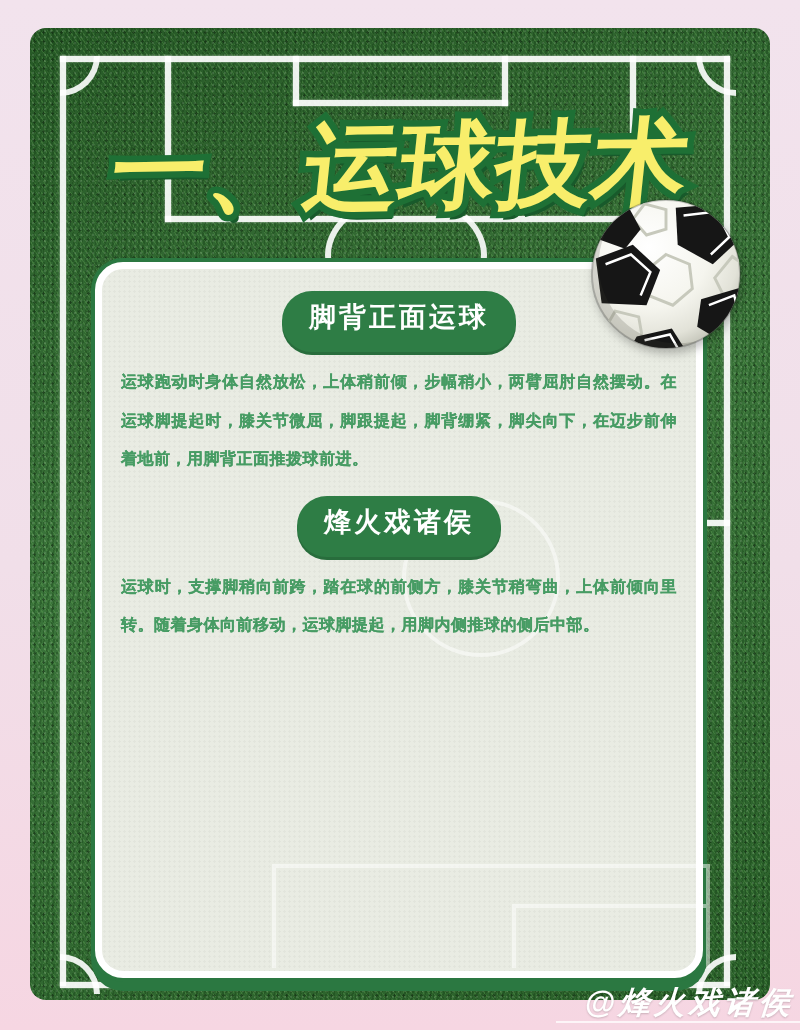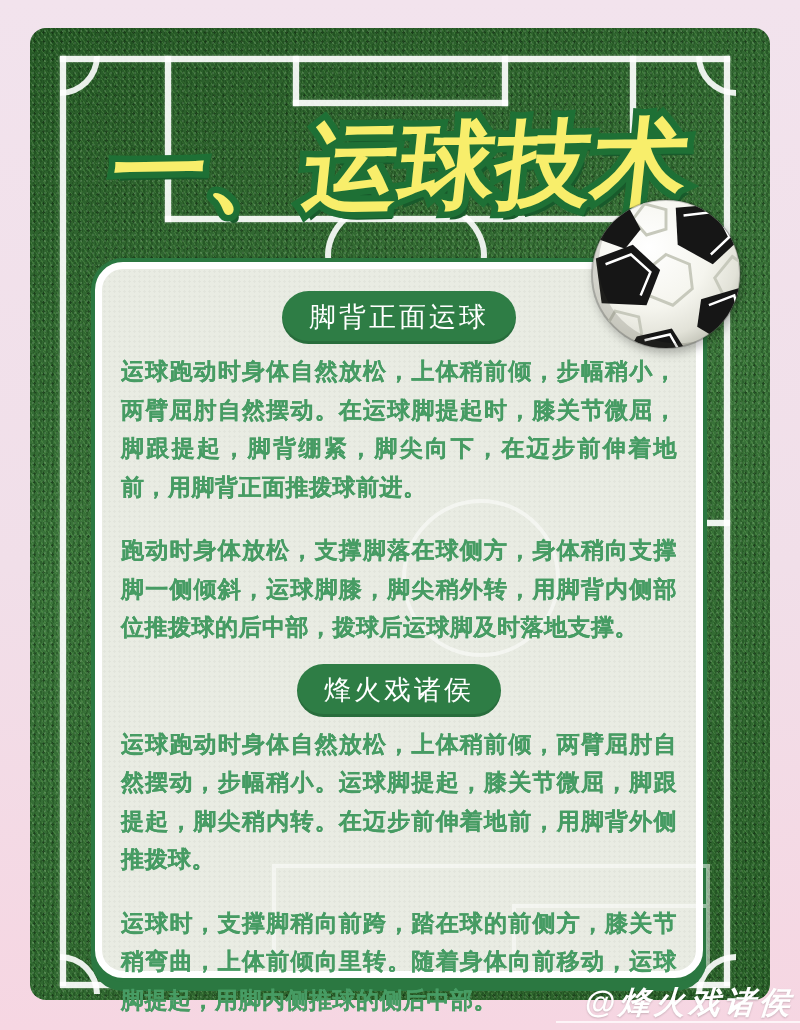--- a/index.html
+++ b/index.html
@@ -33,24 +33,24 @@
   .card{position:absolute;left:95px;top:262px;width:608px;height:716px;border-radius:28px;
     background:#e9ece3;border:7px solid #ffffff;box-sizing:border-box;
     box-shadow:0 0 0 4px #2b7841, 0 9px 0 4px #2b7841;
     background-image:radial-gradient(rgba(0,0,0,.03) 1px, transparent 1.3px);background-size:5px 5px;}
   .card-watermark{position:absolute;border:4px solid rgba(255,255,255,.5);pointer-events:none;}
   .cw-circle{left:300px;top:230px;width:150px;height:150px;border-radius:50%;}
   .cw-box{left:170px;top:595px;width:430px;height:100px;border-bottom:none;}
   .cw-box-inner{left:410px;top:635px;width:190px;height:60px;border-bottom:none;border-right:none;}
   .card-content{position:relative;height:100%;padding:22px 24px 0 24px;box-sizing:border-box;
     display:flex;flex-direction:column;align-items:center;}
-  .pill{background:#2e7d45;color:#ffffff;font-weight:normal;font-size:27px;letter-spacing:3px;
-    padding:8px 27px 9px 27px;border-radius:30px;white-space:nowrap;
+  .pill{background:#2e7d45;color:#ffffff;font-weight:bold;font-size:27px;letter-spacing:3px;
+    padding:8px 27px 20px 27px;border-radius:30px;white-space:nowrap;
     box-shadow:inset 0 -3px 0 rgba(0,0,0,.12);}
-  .body-text{width:556px;color:#479c64;font-size:23px;line-height:38.5px;letter-spacing:0.5px;
+  .body-text{width:556px;color:#479c64;font-size:16px;line-height:38.5px;letter-spacing:0.5px;
     text-align:justify;font-weight:bold;-webkit-text-stroke:0.2px #479c64;
     margin:8px 0 17px 0;}
   
   .ball{position:absolute;left:588px;top:196px;width:156px;height:156px;
     filter:drop-shadow(2px 5px 5px rgba(0,0,0,.25));}
   
   .watermark{position:absolute;right:6px;top:982px;width:250px;text-align:right;
     color:#ffffff;font-size:31px;font-weight:bold;font-style:italic;letter-spacing:4px;
     transform:skewX(-4deg);text-shadow:0 1px 2px rgba(0,0,0,.18);white-space:nowrap;}
   .watermark-line{position:absolute;left:556px;top:1021px;width:244px;height:2px;
@@ -93,24 +93,22 @@
 
   <div class="card">
     <div class="card-watermark cw-circle"></div>
     <div class="card-watermark cw-box"></div>
     <div class="card-watermark cw-box-inner"></div>
 
     <div class="card-content">
       <div class="pill">脚背正面运球</div>
       <div class="body-text">运球跑动时身体自然放松，上体稍前倾，步幅稍小，两臂屈肘自然摆动。在运球脚提起时，膝关节微屈，脚跟提起，脚背绷紧，脚尖向下，在迈步前伸着地前，用脚背正面推拨球前进。</div>
 
-      <div class="body-text">跑动时身体放松，支撑脚落在球侧方，身体稍向支撑脚一侧倾斜，运球脚膝，脚尖稍外转，用脚背内侧部位推拨球的后中部，拨球后运球脚及时落地支撑。</div>
 
       <div class="pill">烽火戏诸侯</div>
-      <div class="body-text">运球跑动时身体自然放松，上体稍前倾，两臂屈肘自然摆动，步幅稍小。运球脚提起，膝关节微屈，脚跟提起，脚尖稍内转。在迈步前伸着地前，用脚背外侧推拨球。</div>
 
       <div class="body-text">运球时，支撑脚稍向前跨，踏在球的前侧方，膝关节稍弯曲，上体前倾向里转。随着身体向前移动，运球脚提起，用脚内侧推球的侧后中部。</div>
     </div>
   </div>
 
   <div class="ball">
     <svg viewBox="0 0 160 160" width="156" height="156">
       <defs>
         <radialGradient id="ballshade" cx="38%" cy="32%" r="75%">
           <stop offset="0%" stop-color="#ffffff"></stop>

